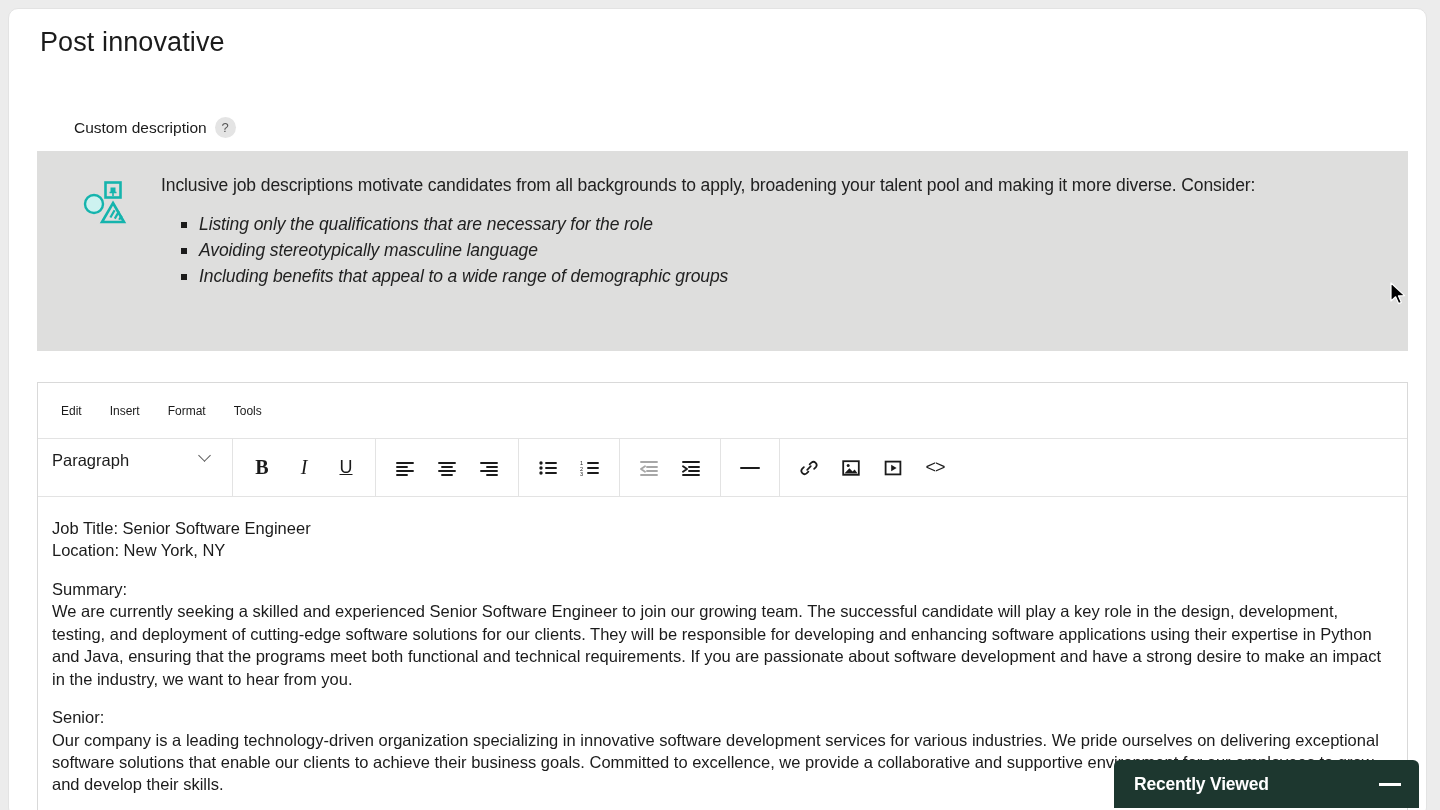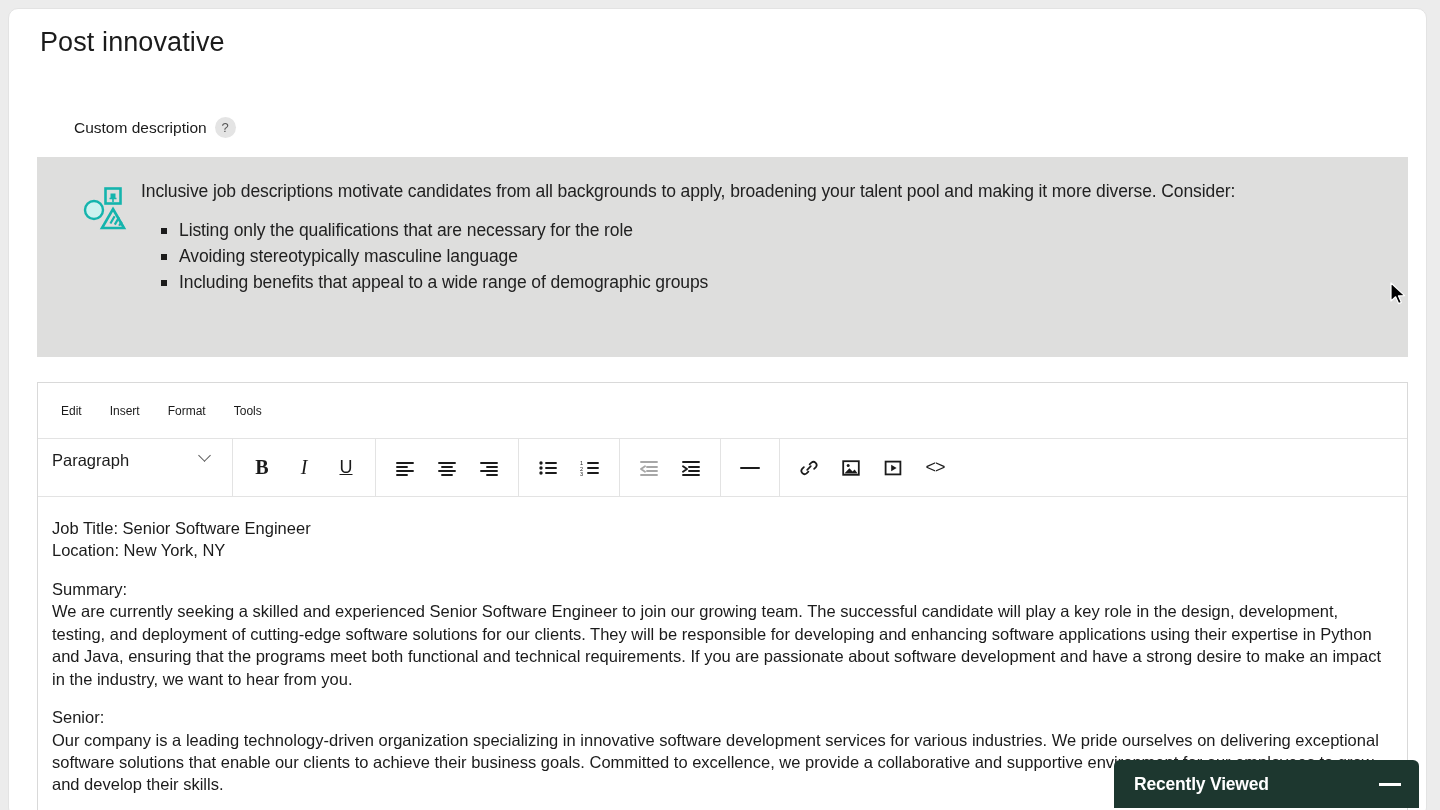--- a/index.html
+++ b/index.html
@@ -57,28 +57,28 @@
     font-size: 13px;
     display: flex;
     align-items: center;
     justify-content: center;
     cursor: pointer;
   }
 
   .info-banner {
     position: absolute;
     left: 28px;
-    top: 148px;
+    top: 142px;
     width: 1371px;
     min-height: 200px;
     background: #dededd;
     box-sizing: border-box;
     padding: 24px 20px 26px 20px;
     display: flex;
-    gap: 12px;
+    gap: 32px;
   }
   .banner-icon {
     flex: 0 0 auto;
     width: 46px;
     height: 46px;
     margin-left: 26px;
     margin-top: 5px;
   }
   .banner-body { flex: 1 1 auto; }
   .banner-intro {
@@ -91,20 +91,21 @@
     margin: 14px 0 0 0;
     padding-left: 38px;
     list-style: none;
   }
   .banner-list li {
     position: relative;
     font-size: 17.5px;
     color: #212121;
     line-height: 1.5;
     letter-spacing: -.1px;
+    font-style: italic;
   }
   .banner-list li::before {
     content: "";
     position: absolute;
     left: -18px;
     top: 11px;
     width: 6px;
     height: 6px;
     background: #1b1b1b;
   }

